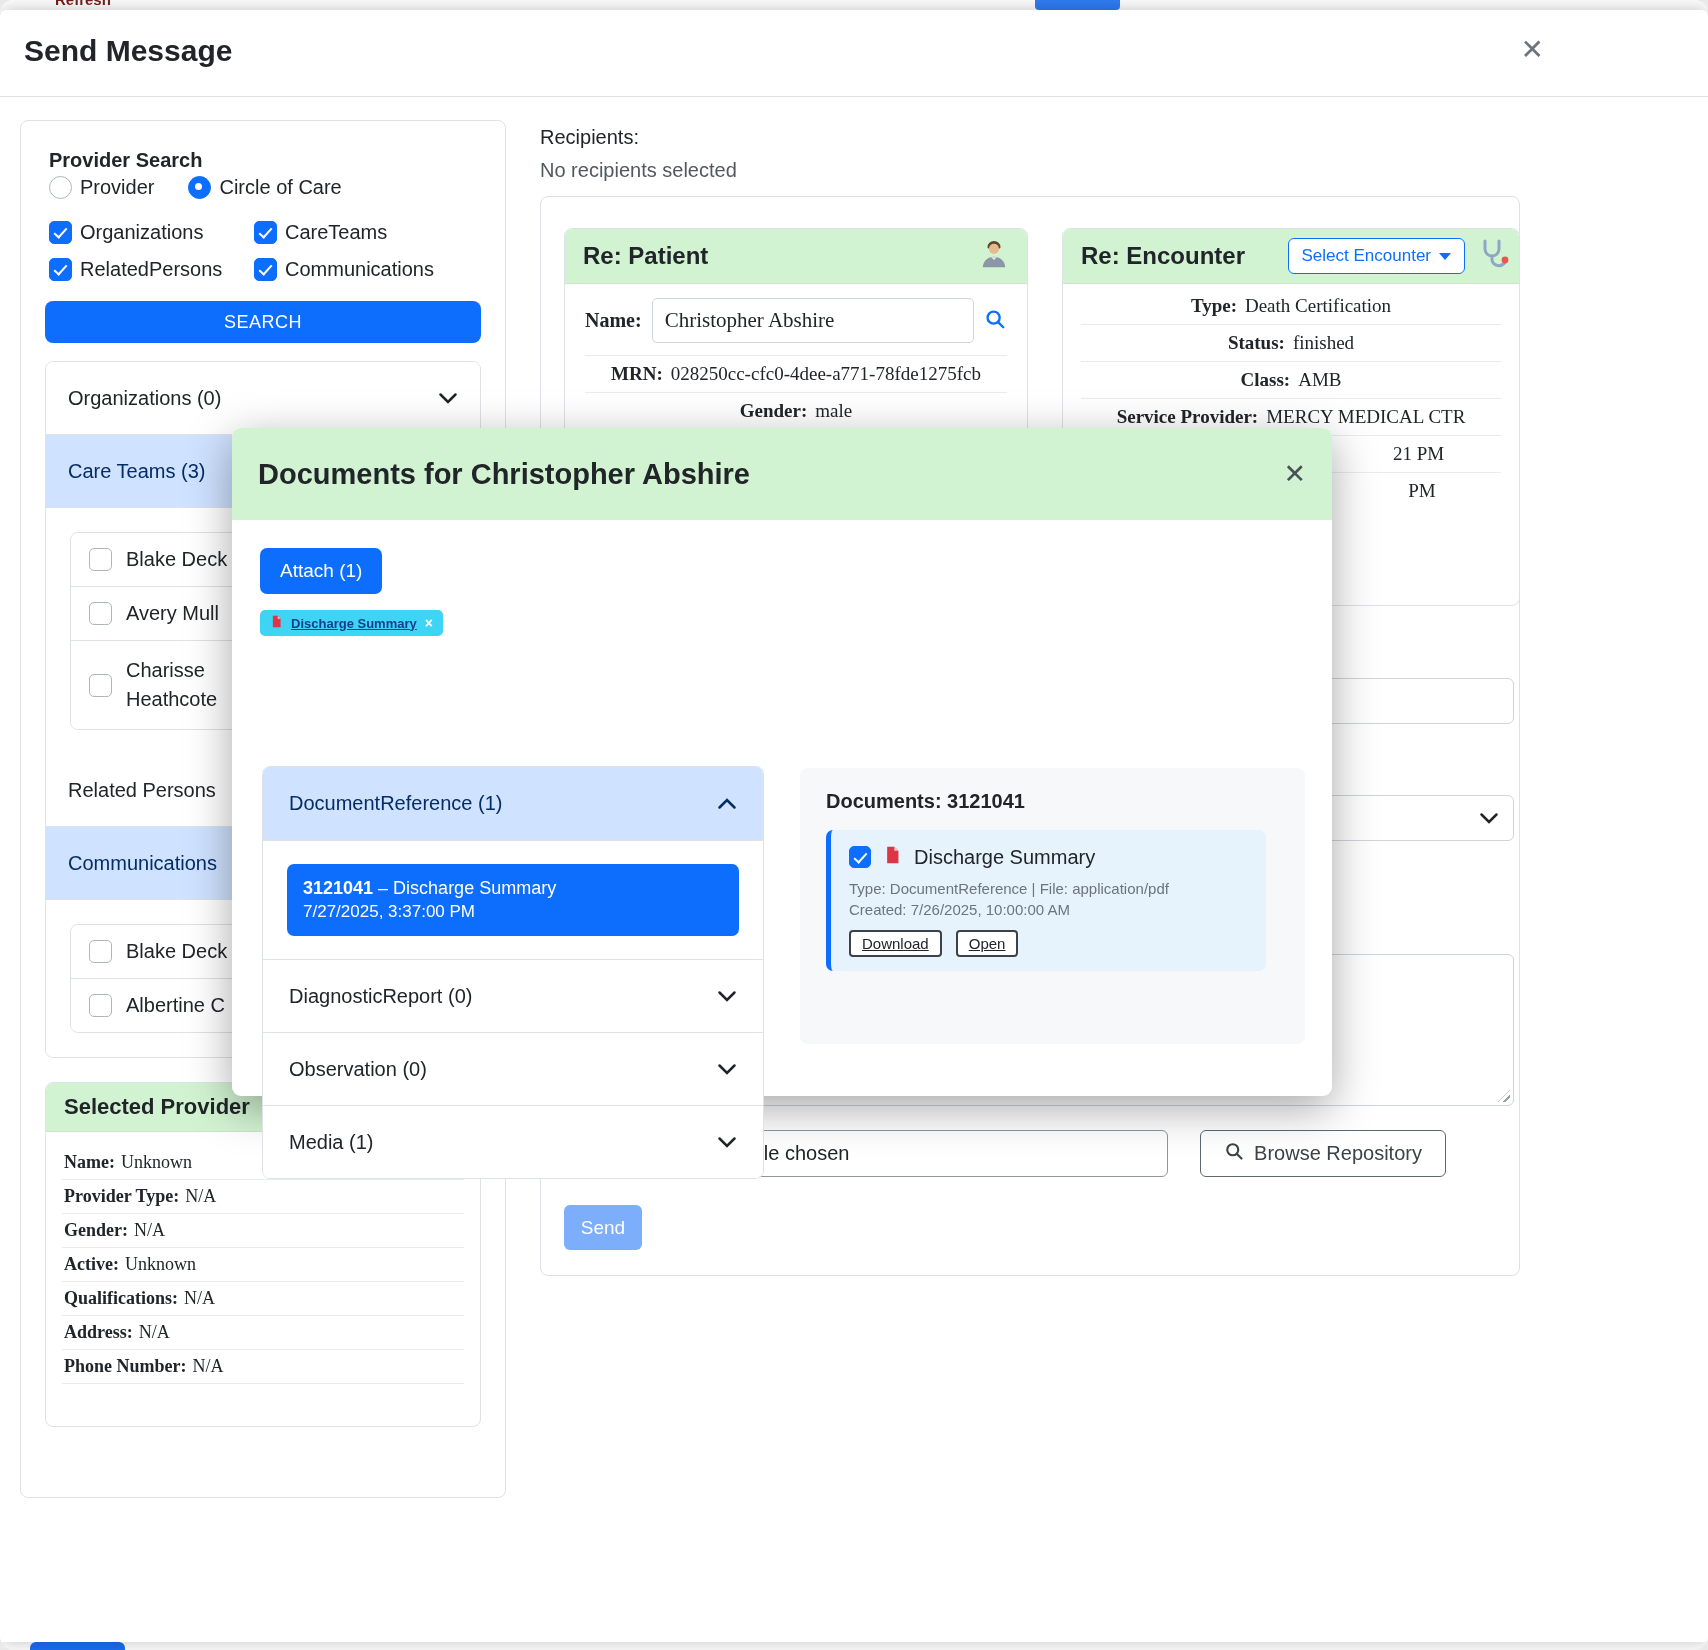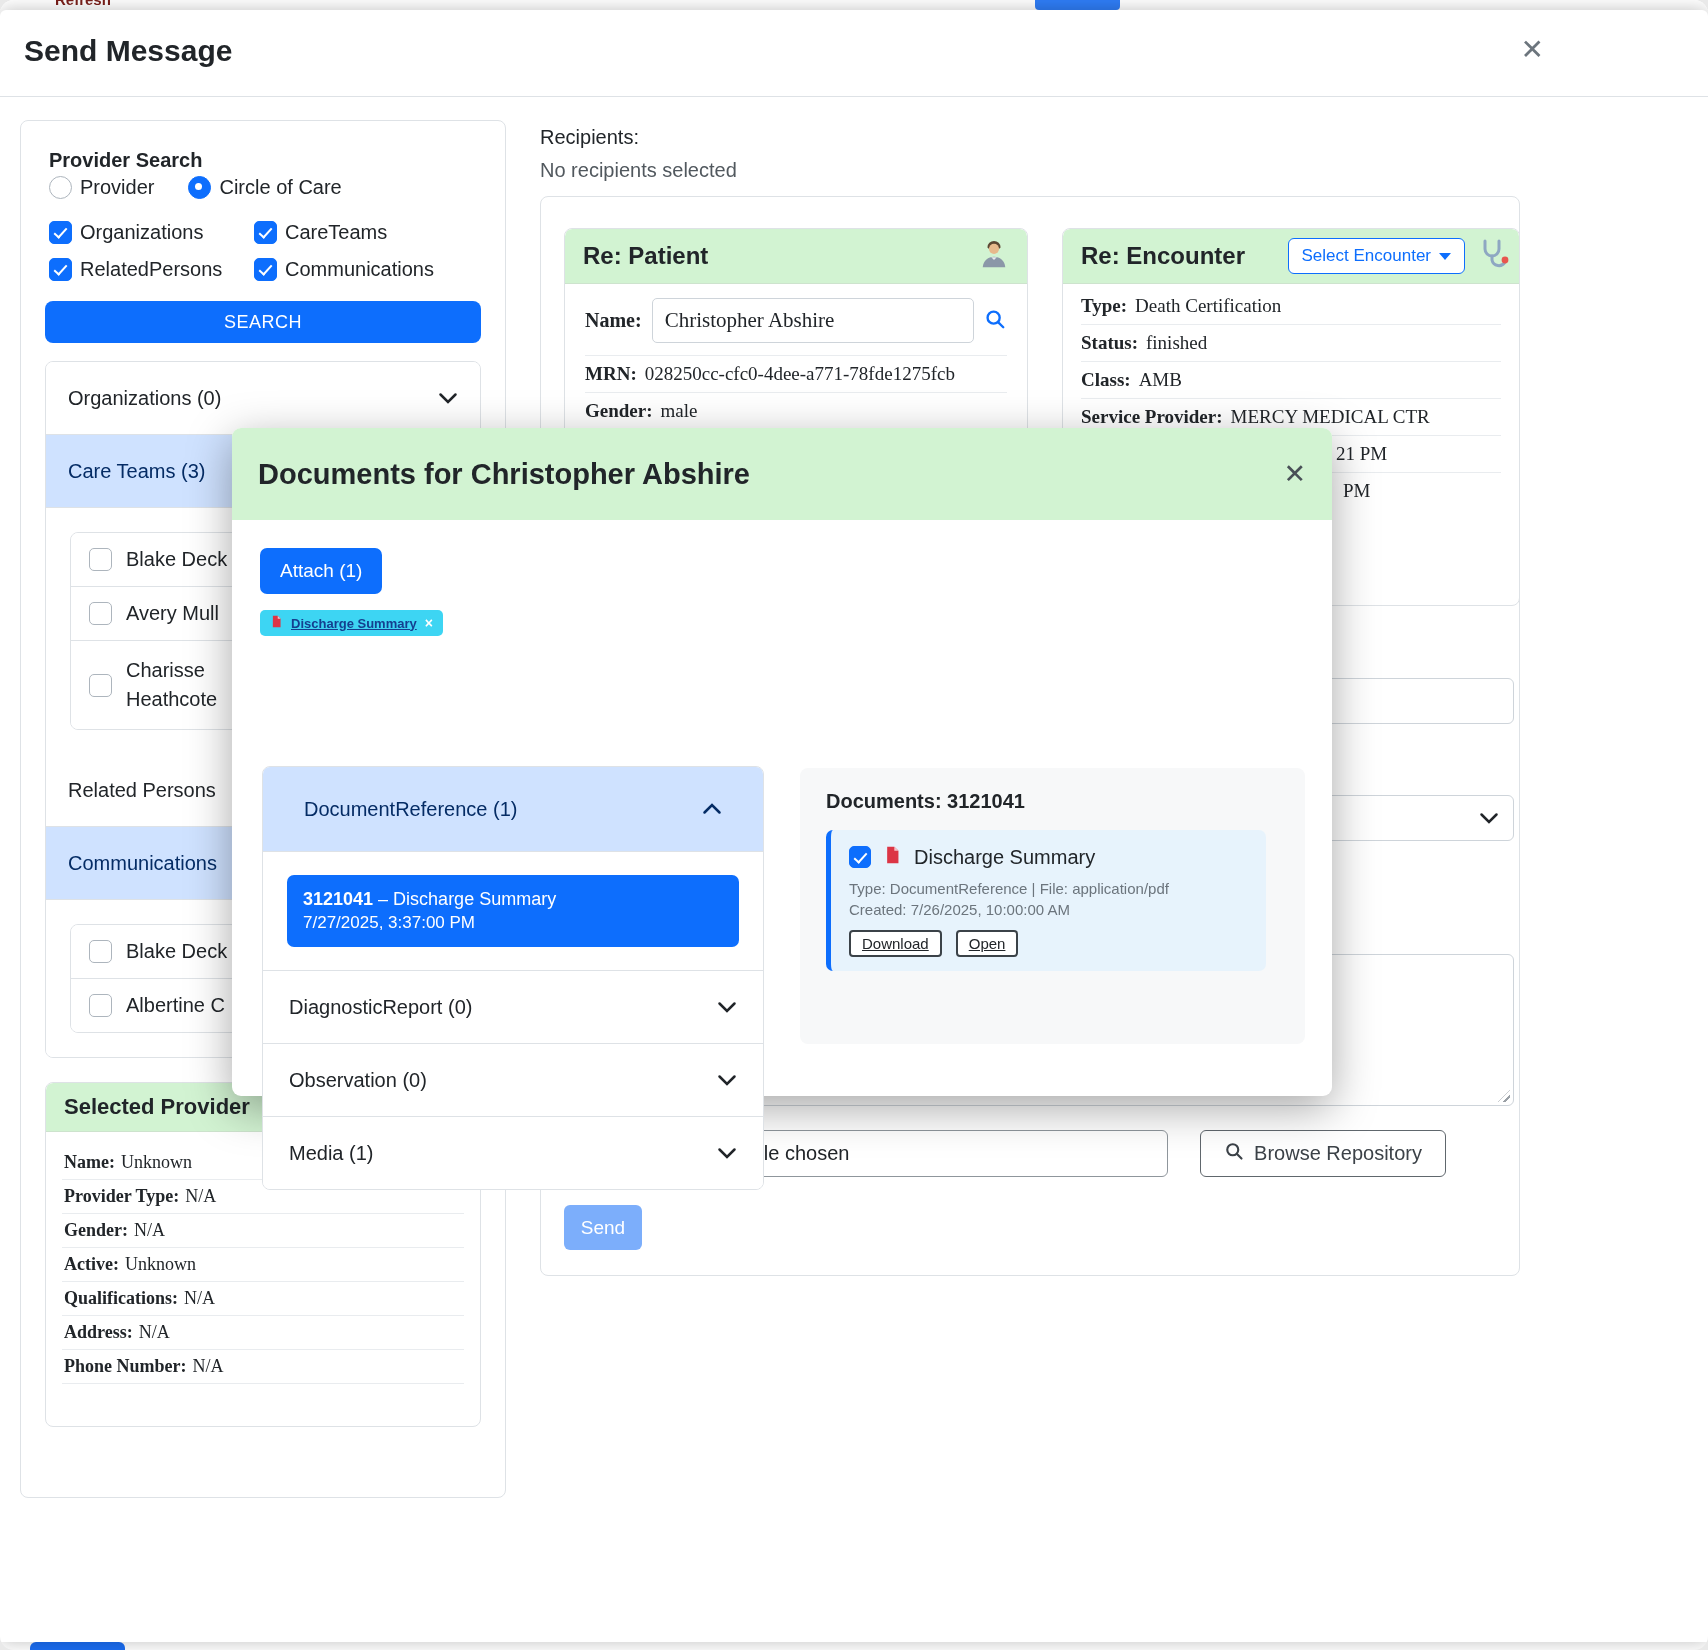--- a/index.html
+++ b/index.html
@@ -66,21 +66,21 @@
   .sp-row b{margin-right:6px;}
 
   
   .recipients-label{left:540px;top:116px;font-size:20px;}
   .recipients-empty{left:540px;top:149px;font-size:20px;color:#51585e;}
   .right-container{left:540px;top:186px;width:978px;height:1078px;border:1px solid #dee2e6;border-radius:8px;}
 
   .re-card{overflow:hidden;}
   .re-card .green-head{height:54px;}
   .re-title{font-size:24px;font-weight:bold;}
-  .detail-row{font-size:19px;padding:7px 0;border-bottom:1px solid #e9ecef;}
+  .detail-row{font-size:19px;padding:7px 0;border-bottom:1px solid #e9ecef;text-align:center;}
   .detail-row b{margin-right:8px;}
 
   .name-row{display:flex;align-items:center;gap:10px;padding:14px 0 12px 0;border-bottom:1px solid #e9ecef;}
   .name-input{width:296px;height:43px;border:1px solid #ced4da;border-radius:5px;
               font-family:"Liberation Serif",serif;font-size:21px;padding:0 12px;color:#212529;}
 
   .sel-enc-btn{display:flex;align-items:center;gap:8px;background:#fff;border:1px solid #0d6efd;color:#0d6efd;
                border-radius:6px;font-size:17px;padding:7px 13px;cursor:pointer;font-family:"Liberation Sans",sans-serif;}
   .caret-down{width:0;height:0;border-left:6px solid transparent;border-right:6px solid transparent;border-top:7px solid #0d6efd;}
 
@@ -111,22 +111,22 @@
   .doc-modal-title{font-size:29px;font-weight:bold;}
   .doc-close{font-size:27px;color:#495057;cursor:pointer;line-height:1;}
   .doc-body{position:relative;padding:28px;}
   .attach-btn{height:46px;padding:0 20px;font-size:19px;}
   .chip{display:inline-flex;align-items:center;gap:8px;background:#3dd5f3;border-radius:5px;
         height:26px;padding:0 10px;margin-top:16px;cursor:pointer;}
   .chip-label{font-size:13px;font-weight:bold;color:#143f8f;text-decoration:underline;}
   .chip-x{color:#fff;font-size:14px;font-weight:bold;}
 
   .doc-accordion{position:absolute;left:30px;top:246px;width:500px;border:1px solid #dee2e6;border-radius:8px;overflow:hidden;}
-  .doc-acc-head{height:84px;background:#cfe2ff;color:#052c65;display:flex;align-items:center;
-                justify-content:space-between;padding:0 41px;font-size:20px;cursor:pointer;}
+  .doc-acc-head{height:73px;background:#cfe2ff;color:#052c65;display:flex;align-items:center;
+                justify-content:space-between;padding:0 26px;font-size:20px;cursor:pointer;}
   .doc-acc-head .chev svg path{stroke:#052c65;}
   .doc-acc-body{padding:23px 24px;border-top:1px solid #dee2e6;}
   .doc-item-selected{background:#0d6efd;color:#fff;border-radius:7px;padding:14px 16px;cursor:pointer;}
   .doc-item-line1{font-size:18px;}
   .doc-item-line2{font-size:17px;margin-top:3px;}
   .doc-section{height:72px;display:flex;align-items:center;justify-content:space-between;
                padding:0 26px;font-size:20px;border-top:1px solid #dee2e6;background:#fff;cursor:pointer;}
 
   .docs-panel{position:absolute;left:568px;top:248px;width:505px;height:276px;background:#f7f8f9;
               border-radius:8px;padding:22px 26px;box-sizing:border-box;}

